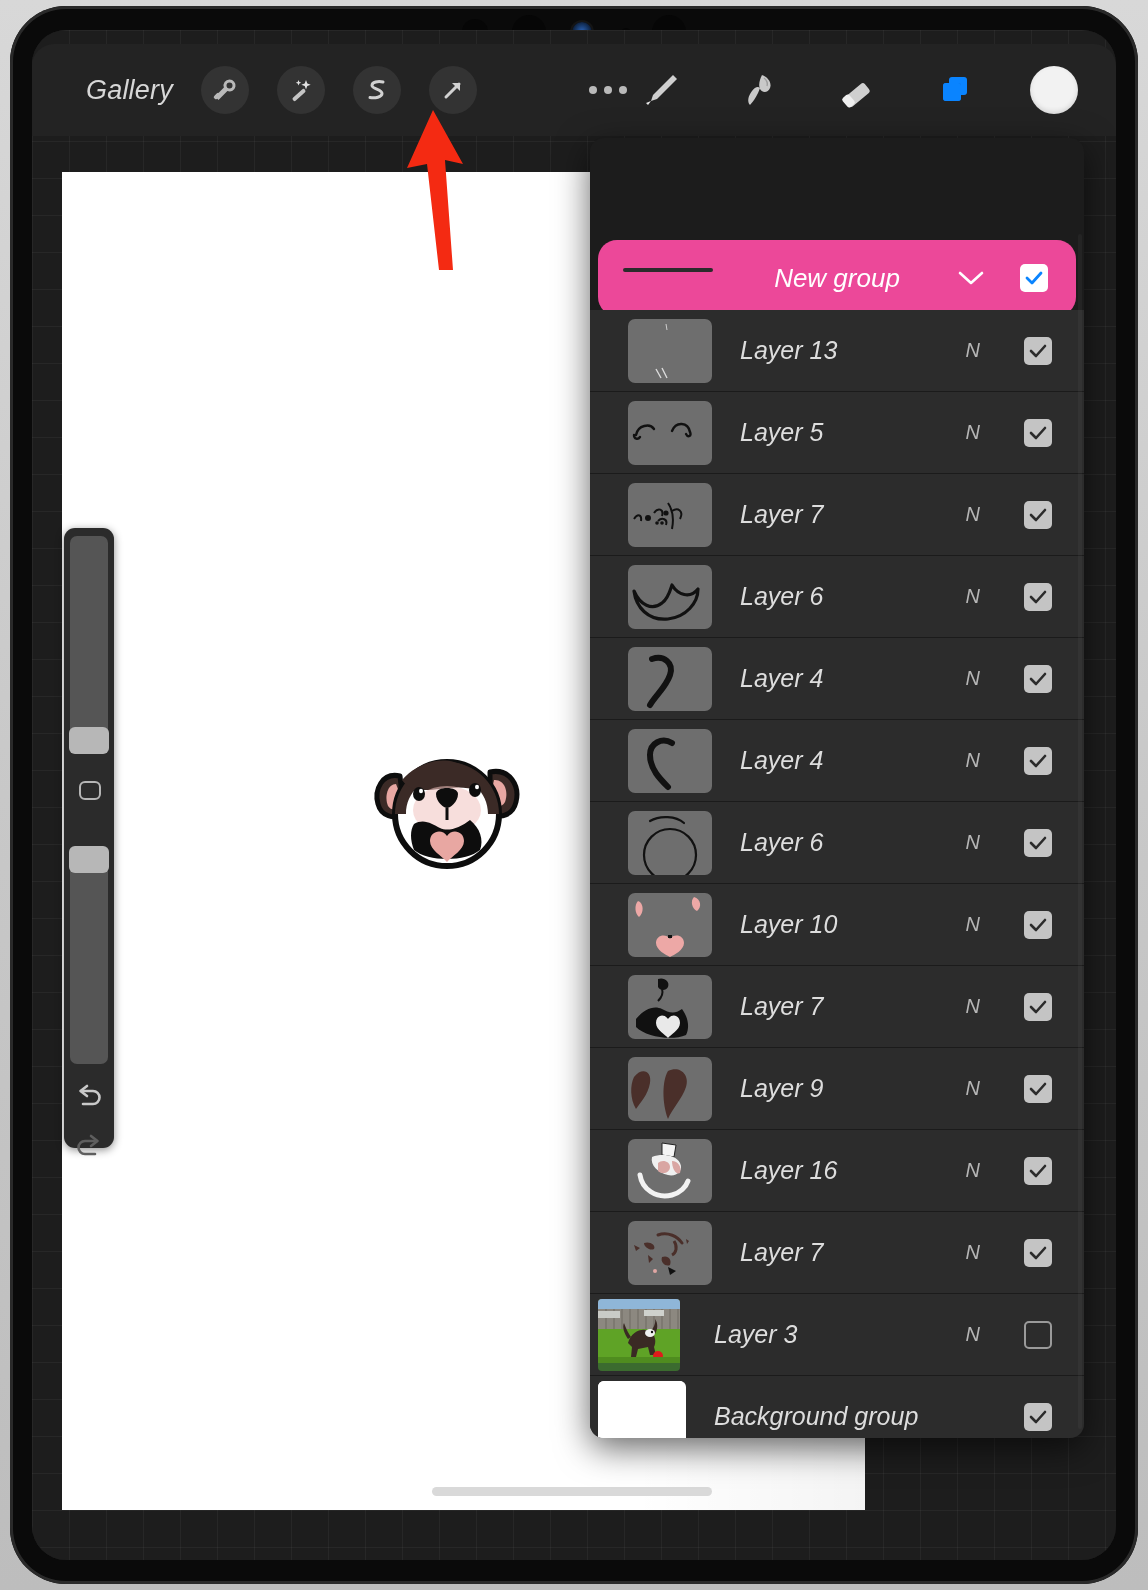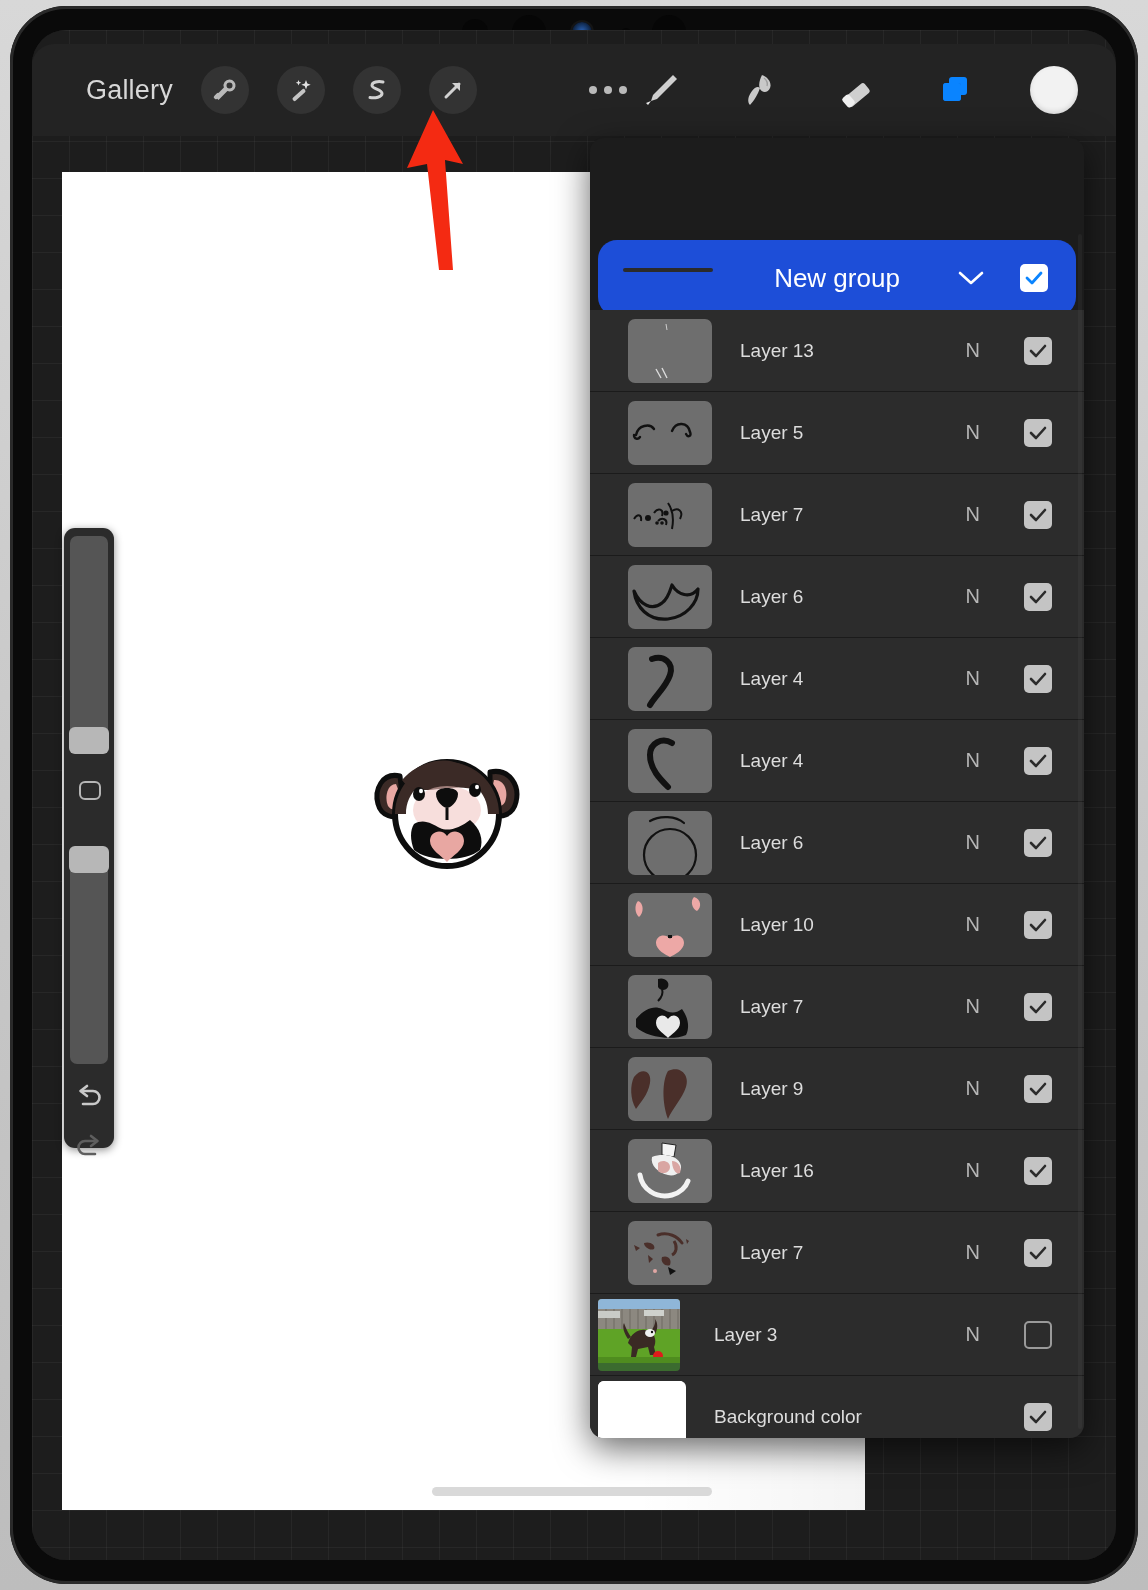--- a/index.html
+++ b/index.html
@@ -6,21 +6,21 @@
   html,body { width:1148px; height:1590px; overflow:hidden; background:#ffffff;
     font-family:"Liberation Sans", sans-serif; -webkit-font-smoothing:antialiased; }
 
   
   #device { position:absolute; inset:0; width:1148px; height:1590px;
     background:linear-gradient(180deg,#d8d8d8 0%, #c8c8c8 50%, #bdbdbd 100%); }
   #bezel { position:absolute; left:10px; top:6px; width:1128px; height:1578px;
     background:#0a0a0a; border-radius:56px;
     box-shadow: inset 0 0 0 3px #2a2a2a; }
   #screen { position:absolute; left:32px; top:30px; width:1084px; height:1530px;
-    background:#1a1a1a; border-radius:34px; overflow:hidden; }
+    background:#1a1a1a; border-radius:34px; overflow:hidden;font-style:italic; }
 
   
   #sensors { position:absolute; left:440px; top:10px; width:260px; height:44px; }
   .sensor { position:absolute; border-radius:50%; background:#060606; top:50%; transform:translateY(-50%); }
   .sensor.cam-blue { background:radial-gradient(circle at 50% 45%, #2a5fb0 0%, #14325e 45%, #0a1220 75%, #060606 100%);
     box-shadow: 0 0 0 2px #151515; }
 
   
   #gridbg { position:absolute; left:0; top:0; width:1084px; height:1530px;
     background-color:#1d1d1d;
@@ -94,30 +94,30 @@
   #lp-add::before,#lp-add::after { content:""; position:absolute; background:#cfcfcf; }
   #lp-add::before { left:0; top:18px; width:38px; height:2px; }
   #lp-add::after { left:18px; top:0; width:2px; height:38px; }
 
   #lp-list { position:absolute; left:0; top:92px; width:494px; height:1208px; }
 
   .row { position:relative; width:494px; height:82px; background:#2c2c2c;
     border-bottom:1px solid #1b1b1b; display:flex; align-items:center; }
   .row .thumb { position:absolute; left:38px; top:9px; width:84px; height:64px;
     background:#6e6e6e; border-radius:7px; overflow:hidden; }
-  .row .lname { position:absolute; left:150px; font-size:19px; color:#dddddd;text-align:center; }
+  .row .lname { position:absolute; left:150px; font-size:25px; color:#dddddd;text-align:center; }
   .row .blend { position:absolute; right:104px; font-size:20px; color:#b6b6b6; }
   .chk { position:absolute; right:32px; width:28px; height:28px; border-radius:5px;
     background:#c4c4c4; display:flex; align-items:center; justify-content:center; }
   .chk.off { background:transparent; border:2px solid #9a9a9a; }
   .chk svg { display:block; }
 
   
   #grp-row { position:absolute; left:8px; top:10px; width:478px; height:76px;
-    background:#1d4ed8; border-radius:19px; display:flex; align-items:center; }
+    background:#ec4899; border-radius:19px; display:flex; align-items:center; }
   #grp-line { position:absolute; left:25px; top:28px; width:90px; height:4px;
     background:#2b2b2b; border-radius:2px; }
   #grp-name { position:absolute; left:0; width:478px; text-align:center;
     font-size:26px; color:#ffffff; }
   #grp-chev { position:absolute; right:92px; width:26px; height:15px; }
   #grp-chk { position:absolute; right:28px; width:28px; height:28px; border-radius:5px;
     background:#ffffff; display:flex; align-items:center; justify-content:center; }
 
   
   .row.photo .thumb { left:8px; top:5px; width:82px; height:72px; background:#3b6b2f;
@@ -517,21 +517,21 @@
             <span class="lname">Layer 3</span>
             <span class="blend">N</span>
             <span class="chk off"></span>
           </div>
           <div class="row bgc">
             <div class="thumb">
               <svg viewBox="0 0 84 64" width="84" height="64" style="display:block">
                 <rect width="84" height="64" fill="#ffffff"></rect>
               </svg>
             </div>
-            <span class="lname">Background color</span>
+            <span class="lname">Background group</span>
             <span class="chk">
               <svg width="18" height="14" viewBox="0 0 18 14">
                 <path d="M2 7 L7 12 L16 2" fill="none" stroke="#2b2b2b" stroke-width="2.6" stroke-linecap="round" stroke-linejoin="round"></path>
               </svg>
             </span>
           </div>
         </div>
       <div class="scrollbar"></div>
     </div>
 

